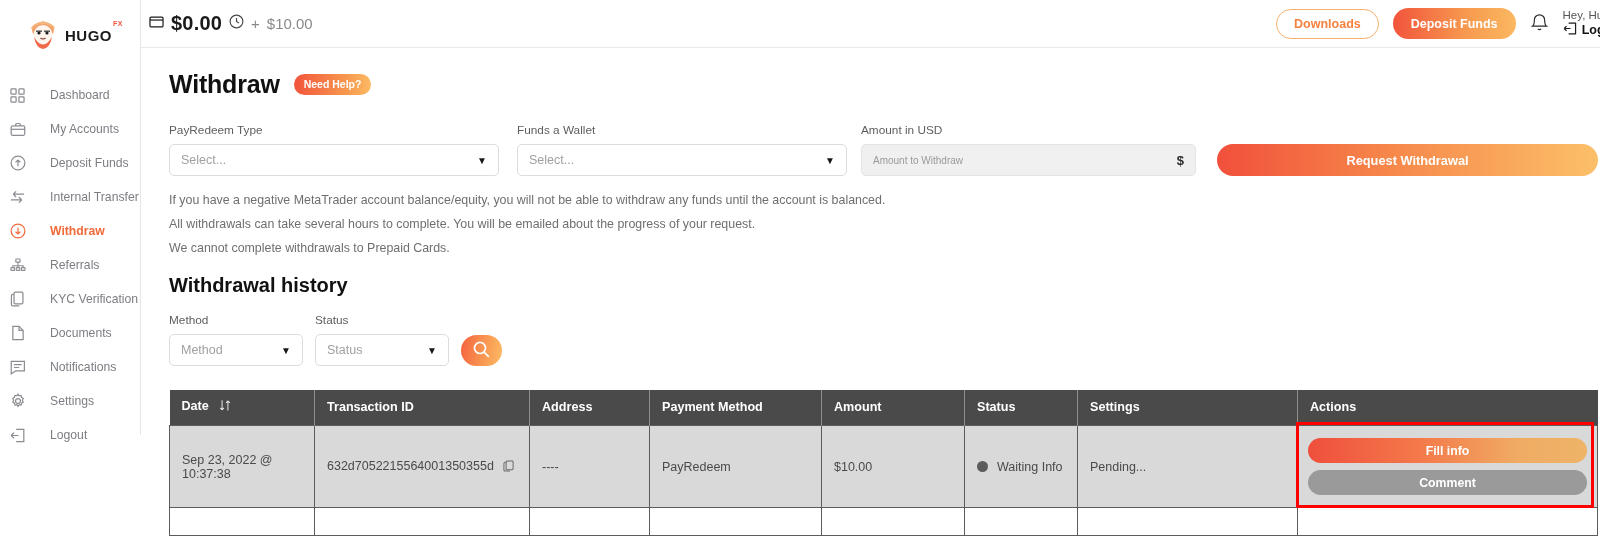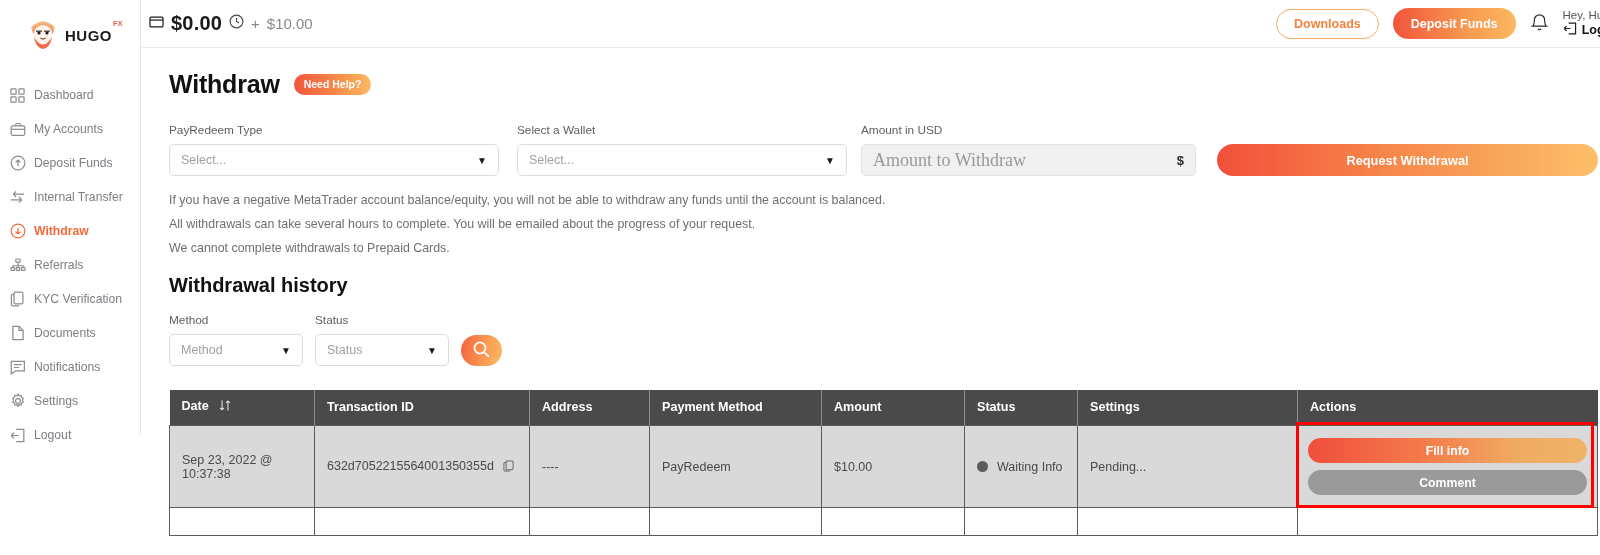--- a/index.html
+++ b/index.html
@@ -26,21 +26,21 @@
   .logo-text {
     font-size: 15px; font-weight: bold; letter-spacing: .5px;
     color: #1b1b1b; position: relative;
   }
   .logo-fx {
     position: absolute; top: -7px; right: -11px;
     font-size: 7px; color: #f1553b; font-weight: bold;
   }
   .nav { padding-top: 8px; }
   .nav-item {
-    display: flex; align-items: center; gap: 8px;
+    display: flex; align-items: center; gap: 24px;
     height: 34px; padding-left: 9px;
     color: #7d7d84; font-size: 12.2px; cursor: pointer;
     text-decoration: none;
   }
   .nav-item.active { color: #f26a3a; font-weight: bold; }
   .nav-icon { width: 17px; height: 17px; display:flex; align-items:center; justify-content:center; flex:0 0 17px;}
   .nav-icon svg { display: block; }
 
   
   .main { flex: 1; height: 555px; position: relative; background:#fff; }
@@ -95,22 +95,22 @@
     padding: 0 11px; font-size: 12.5px; color: #a0a0a0; cursor: pointer;
   }
   .select-box .caret { margin-left: auto; font-size: 10px; color: #161616; }
   .amount-box {
     height: 32px; border: 1px solid #e3e3e3; border-radius: 5px;
     background: #f0f0f0; display: flex; align-items: center;
     padding: 0 11px; font-size: 12.5px; color: #9a9a9a;
   }
   .amount-box input {
     border: none; background: transparent; outline: none;
-    font-size: 18px; color: #6d6d6d; width: 100%;
-    font-family: Liberation Serif, serif;
+    font-size: 10px; color: #6d6d6d; width: 100%;
+    font-family: Liberation Sans, sans-serif;
   }
   .amount-box input::placeholder { color: #9a9a9a; }
   .dollar { font-weight: bold; color: #2b2b2b; font-size: 13px; }
   .btn-request {
     margin-left: 21px; flex: 1; height: 32px; border: none; border-radius: 16px;
     color: #fff; font-size: 12.8px; font-weight: bold; cursor: pointer;
     background: linear-gradient(90deg,#f1503b 0%, #f6874a 45%, #fcc069 100%);
   }
 
   
@@ -366,21 +366,21 @@
       <div class="form-row">
         <div class="field fld-type">
           <span class="field-label">PayRedeem Type</span>
           <div class="select-box">
             <span>Select...</span>
             <span class="caret">▼</span>
           </div>
         </div>
 
         <div class="field fld-wallet">
-          <span class="field-label">Select a Wallet</span>
+          <span class="field-label">Funds a Wallet</span>
           <div class="select-box">
             <span>Select...</span>
             <span class="caret">▼</span>
           </div>
         </div>
 
         <div class="field fld-amount">
           <span class="field-label">Amount in USD</span>
           <div class="amount-box">
             <input type="text" placeholder="Amount to Withdraw" style="">

